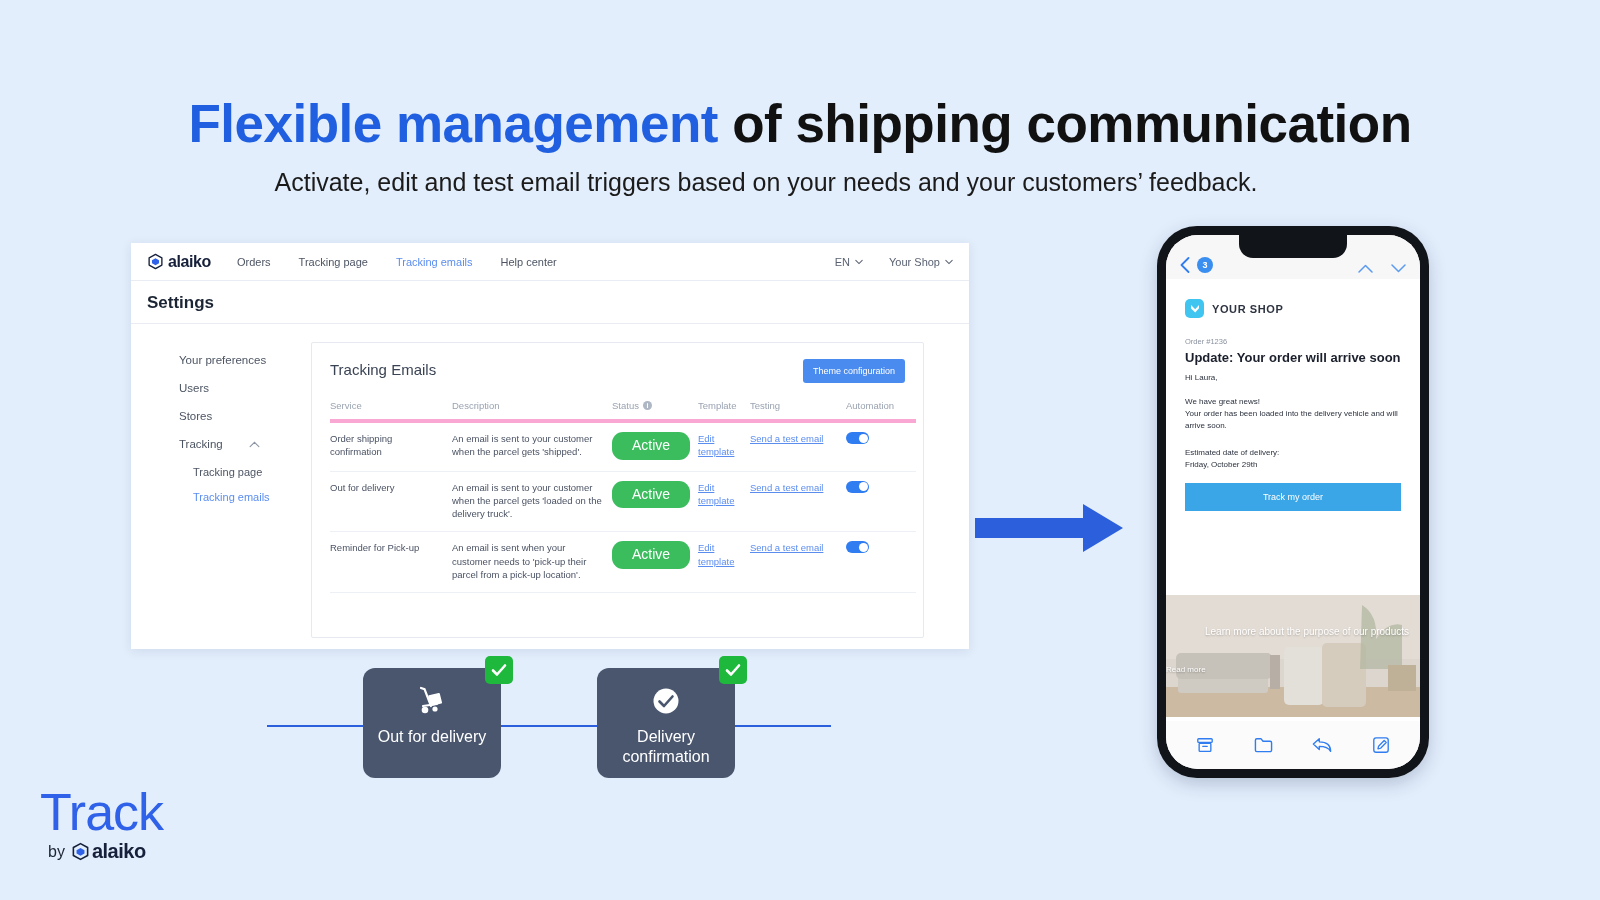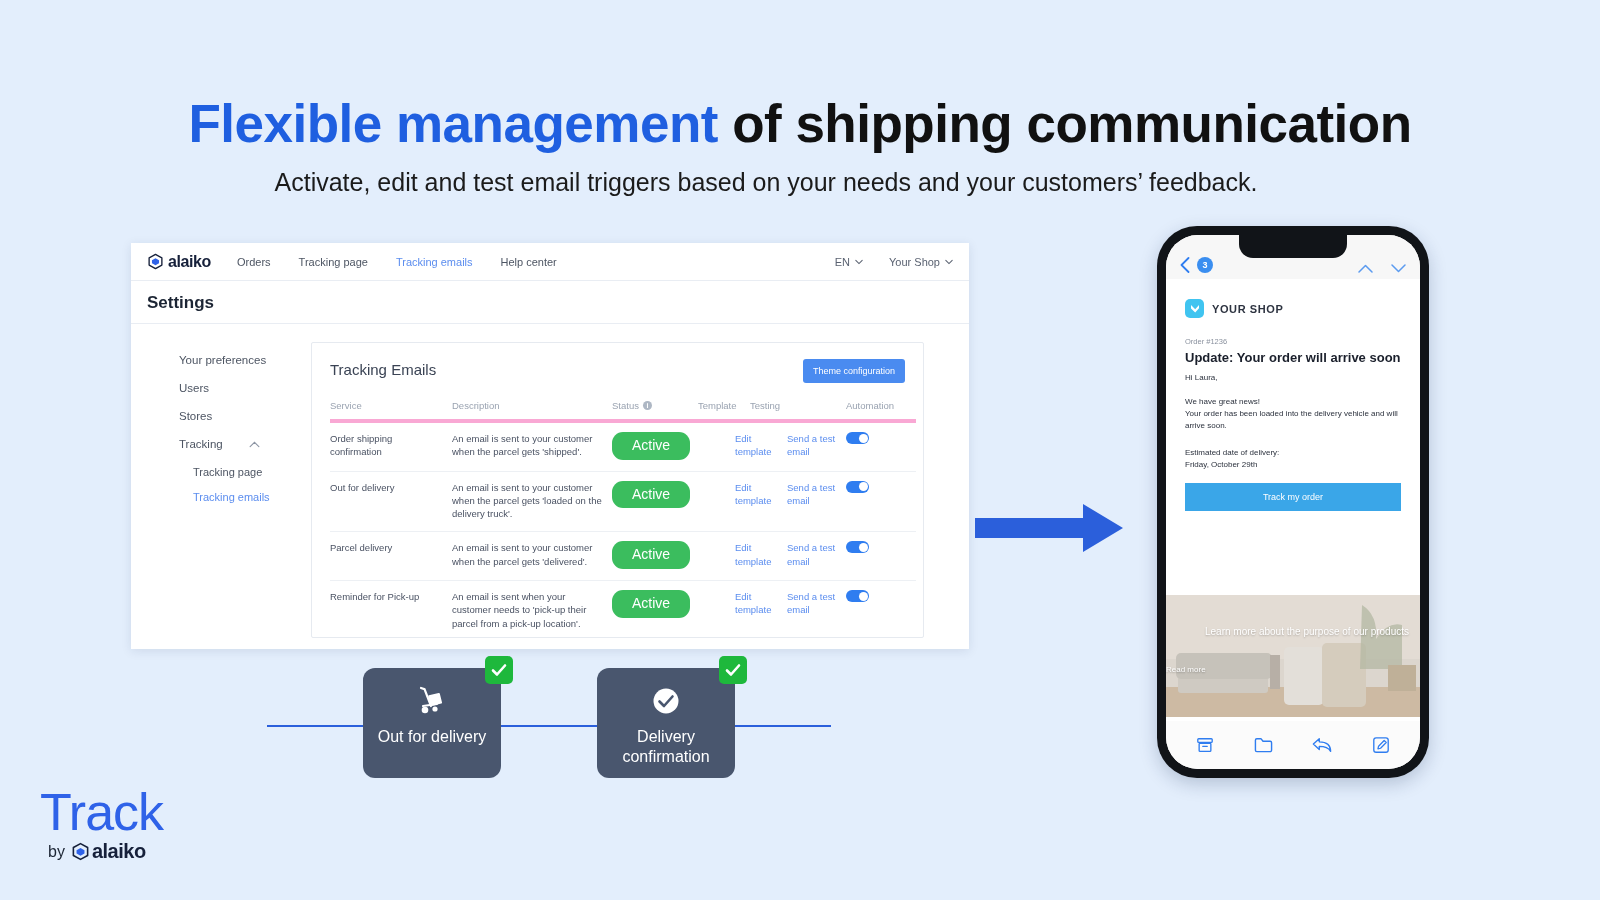--- a/index.html
+++ b/index.html
@@ -87,21 +87,21 @@
   .th-status-wrap { display: inline-flex; align-items: center; gap: 4px; }
   .info-dot {
     width: 9px; height: 9px; border-radius: 50%; background: #aeb7c4;
     color: #fff; font-size: 7px; line-height: 9px; text-align: center; font-weight: 700;
     display: inline-block;
   }
   .pill-active {
     display: inline-block; background: #3bbd5e; color: #fff; font-size: 14px;
     border-radius: 11px; padding: 4px 20px; min-width: 66px; text-align: center;
   }
-  .lnk { color: #5b8def; cursor: pointer; display: inline-block; margin-left: 37px; }
+  .lnk { color: #5b8def; text-decoration: underline; cursor: pointer; display: inline-block; }
   .toggle {
     width: 23px; height: 12px; border-radius: 7px; background: #2f7df0;
     position: relative; display: inline-block; cursor: pointer;
   }
   .toggle::after {
     content:''; position: absolute; right: 1.5px; top: 1.5px;
     width: 9px; height: 9px; border-radius: 50%; background: #fff;
   }
 
   
@@ -294,28 +294,20 @@
             </tr>
             <tr>
               <td>Out for delivery</td>
               <td>An email is sent to your customer when the parcel gets 'loaded on the delivery truck'.</td>
               <td><span class="pill-active">Active</span></td>
               <td><span class="lnk">Edit template</span></td>
               <td><span class="lnk">Send a test email</span></td>
               <td><span class="toggle"></span></td>
             </tr>
             <tr>
-              <td>Parcel delivery</td>
-              <td>An email is sent to your customer when the parcel gets 'delivered'.</td>
-              <td><span class="pill-active">Active</span></td>
-              <td><span class="lnk">Edit template</span></td>
-              <td><span class="lnk">Send a test email</span></td>
-              <td><span class="toggle"></span></td>
-            </tr>
-            <tr>
               <td>Reminder for Pick-up</td>
               <td>An email is sent when your customer needs to 'pick-up their parcel from a pick-up location'.</td>
               <td><span class="pill-active">Active</span></td>
               <td><span class="lnk">Edit template</span></td>
               <td><span class="lnk">Send a test email</span></td>
               <td><span class="toggle"></span></td>
             </tr>
           </tbody>
         </table>
       </section>

